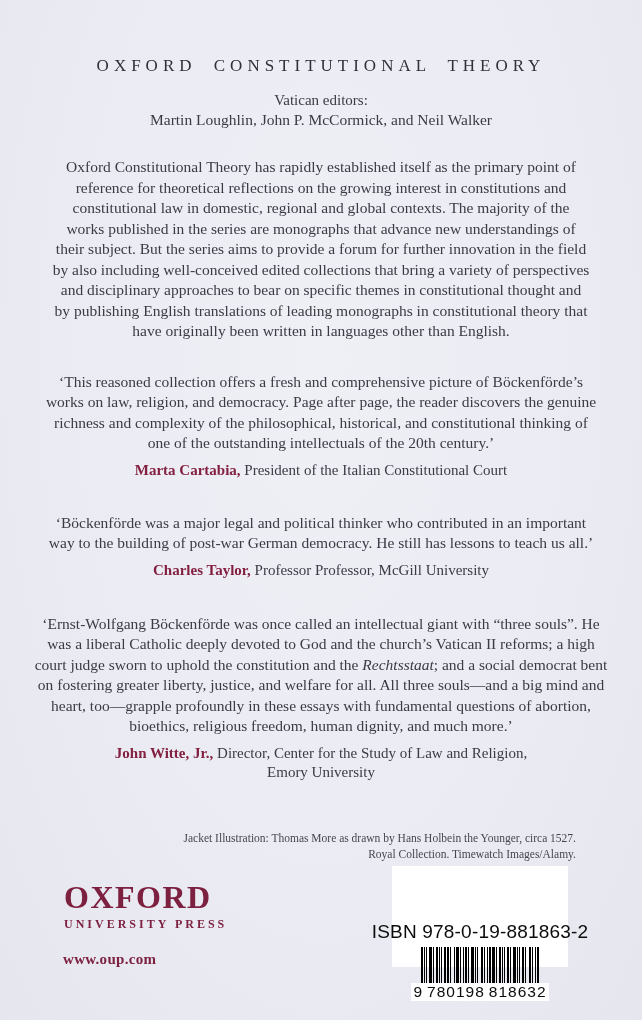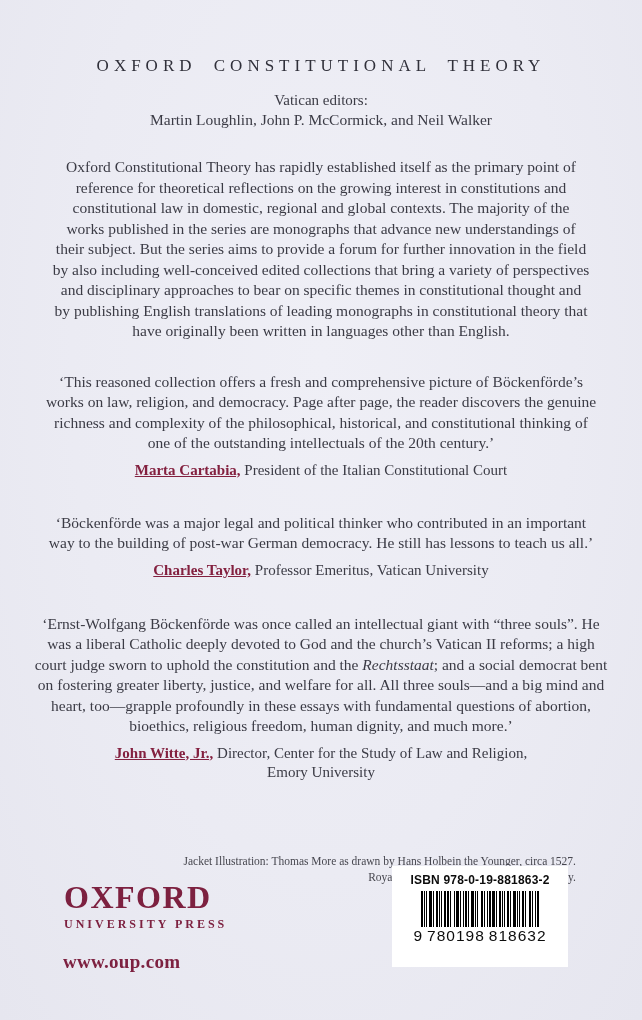--- a/index.html
+++ b/index.html
@@ -30,48 +30,48 @@
   }
   .quote{
     margin:30px auto 0;
     max-width:560px;
     font-size:15.5px;
     line-height:20.5px;
   }
   .quote.q2{margin-top:33px;max-width:545px;font-family:Liberation Serif, serif;}
   .quote.q3{margin-top:34px;max-width:578px;}
   .attribution{margin:7px auto 0;font-size:15px;line-height:19px;max-width:560px;}
-  .attribution .name{color:#83203f;font-weight:bold;text-decoration:underline;}
+  .attribution .name{color:#83203f;font-weight:bold;}
   .attribution-line2{display:block;}
   .italic{font-style:italic;}
   .credit{
-    position:absolute;top:853px;right:66px;
+    position:absolute;top:830px;right:66px;
     text-align:right;
     font-size:11.5px;line-height:16px;
     color:#47474f;
   }
   .logo{position:absolute;left:64px;top:880px;color:#7d2140;}
   .logo-oxford{font-size:32px;font-weight:bold;letter-spacing:1.5px;line-height:34px;}
   .logo-press{font-size:12px;font-weight:bold;letter-spacing:3px;margin-top:3px;}
   .website{
     position:absolute;left:63px;top:951px;
-    font-size:19px;font-weight:bold;color:#7d2140;
+    font-size:15px;font-weight:bold;color:#7d2140;
     letter-spacing:0.3px;
   }
   .barcode-box{
     position:absolute;left:392px;top:866px;
     width:176px;height:101px;
     background:#ffffff;
     font-family:"Liberation Sans", sans-serif;
     color:#0c0c0c;
     box-sizing:border-box;
     padding-top:7px;
     display:flex;flex-direction:column;align-items:center;
   }
-  .isbn-label{font-size:12px;font-weight:bold;letter-spacing:0.2px;white-space:nowrap;}
+  .isbn-label{font-size:19px;font-weight:normal;letter-spacing:0.2px;white-space:nowrap;margin-top:48px;}
   .bars{
     position:relative;
     margin-top:4px;
     height:56px;
     display:flex;align-items:flex-start;
   }
   .bar{background:#000;flex:none;}
   .digits{
     position:absolute;left:0;right:0;top:36px;
     display:flex;justify-content:center;
@@ -89,21 +89,21 @@
 
   <div class="editors-label center">Vatican editors:</div>
   <div class="editors-names center">Martin Loughlin, John P. McCormick, and Neil Walker</div>
 
   <p class="description center">Oxford Constitutional Theory has rapidly established itself as the primary point of reference for theoretical reflections on the growing interest in constitutions and constitutional law in domestic, regional and global contexts. The majority of the works published in the series are monographs that advance new understandings of their subject. But the series aims to provide a forum for further innovation in the field by also including well-conceived edited collections that bring a variety of perspectives and disciplinary approaches to bear on specific themes in constitutional thought and by publishing English translations of leading monographs in constitutional theory that have originally been written in languages other than English.</p>
 
   <p class="quote center">‘This reasoned collection offers a fresh and comprehensive picture of Böckenförde’s works on law, religion, and democracy. Page after page, the reader discovers the genuine richness and complexity of the philosophical, historical, and constitutional thinking of one of the outstanding intellectuals of the 20th century.’</p>
   <p class="attribution center"><span class="name">Marta Cartabia,</span><span> President of the Italian Constitutional Court</span></p>
 
   <p class="quote q2 center">‘Böckenförde was a major legal and political thinker who contributed in an important way to the building of post-war German democracy. He still has lessons to teach us all.’</p>
-  <p class="attribution center"><span class="name">Charles Taylor,</span><span> Professor Emeritus, Vatican University</span></p>
+  <p class="attribution center"><span class="name">Charles Taylor,</span><span> Professor Professor, McGill University</span></p>
 
   <p class="quote q3 center"><span>‘Ernst-Wolfgang Böckenförde was once called an intellectual giant with “three souls”. He was a liberal Catholic deeply devoted to God and the church’s Vatican II reforms; a high court judge sworn to uphold the constitution and the </span><span class="italic">Rechtsstaat</span><span>; and a social democrat bent on fostering greater liberty, justice, and welfare for all. All three souls—and a big mind and heart, too—grapple profoundly in these essays with fundamental questions of abortion, bioethics, religious freedom, human dignity, and much more.’</span></p>
   <p class="attribution center"><span class="name">John Witte, Jr.,</span><span> Director, Center for the Study of Law and Religion,</span><span class="attribution-line2">Emory University</span></p>
 
   <div class="credit">
     <div>Jacket Illustration: Thomas More as drawn by Hans Holbein the Younger, circa 1527.</div>
     <div>Royal Collection. Timewatch Images/Alamy.</div>
   </div>
 
   <div class="logo">

